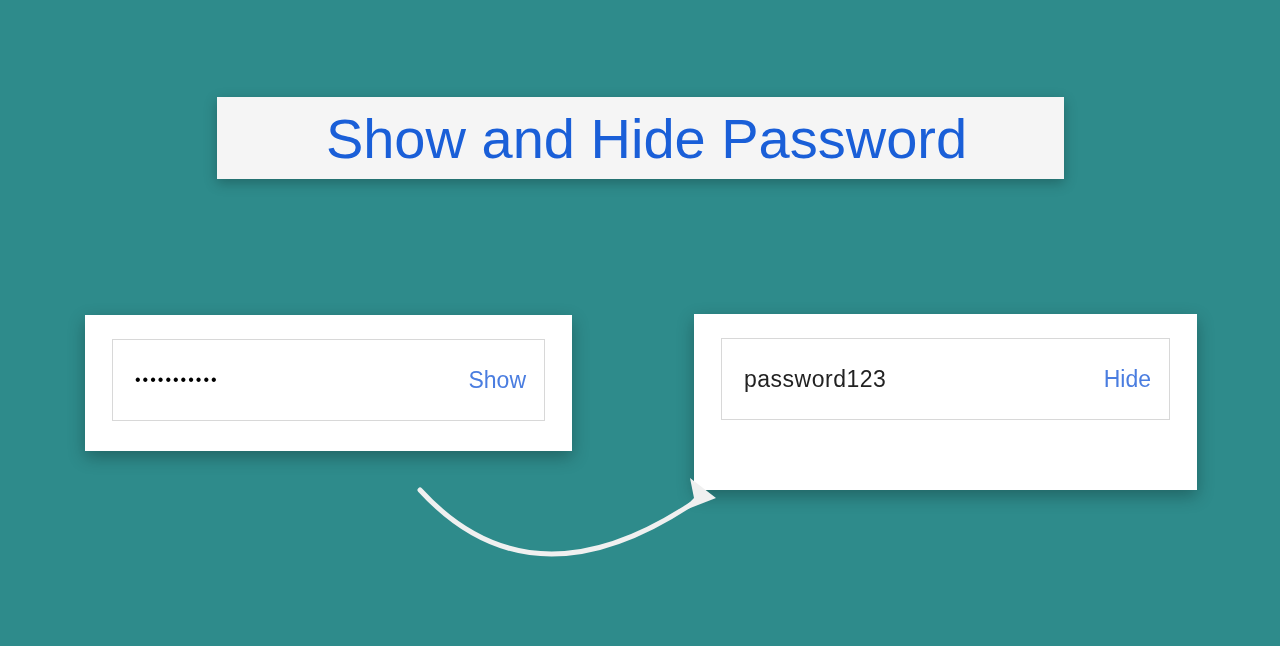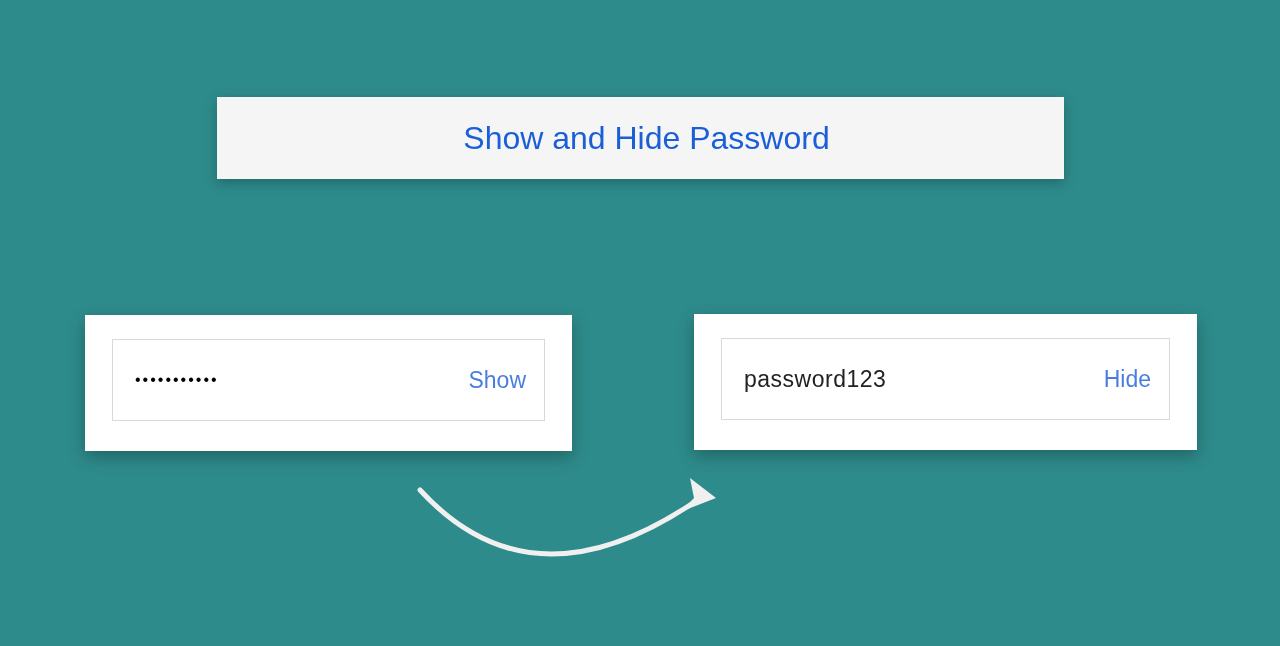--- a/index.html
+++ b/index.html
@@ -21,21 +21,21 @@
       left: 217px;
       width: 847px;
       height: 82px;
       background-color: #f5f5f5;
       display: flex;
       align-items: center;
       justify-content: center;
       box-shadow: 0 4px 12px rgba(0, 0, 0, 0.25);
     }
     .title-text {
-      font-size: 32px;
+      font-size: 56px;
       color: #1a5fd8;
       font-family: Verdana, Geneva, sans-serif;
       font-weight: 400;
       margin-left: 12px;
     }
     .card {
       position: absolute;
       background-color: #ffffff;
       box-shadow: 0 6px 16px rgba(0, 0, 0, 0.28);
       padding: 24px 27px;
@@ -43,21 +43,21 @@
     .card-left {
       top: 315px;
       left: 85px;
       width: 487px;
       height: 136px;
     }
     .card-right {
       top: 314px;
       left: 694px;
       width: 503px;
-      height: 136px;
+      height: 176px;
     }
     .field-wrap {
       width: 100%;
       height: 82px;
       border: 1px solid #d8d8d8;
       display: flex;
       align-items: center;
       padding: 0 18px 0 22px;
     }
     .password-input {

